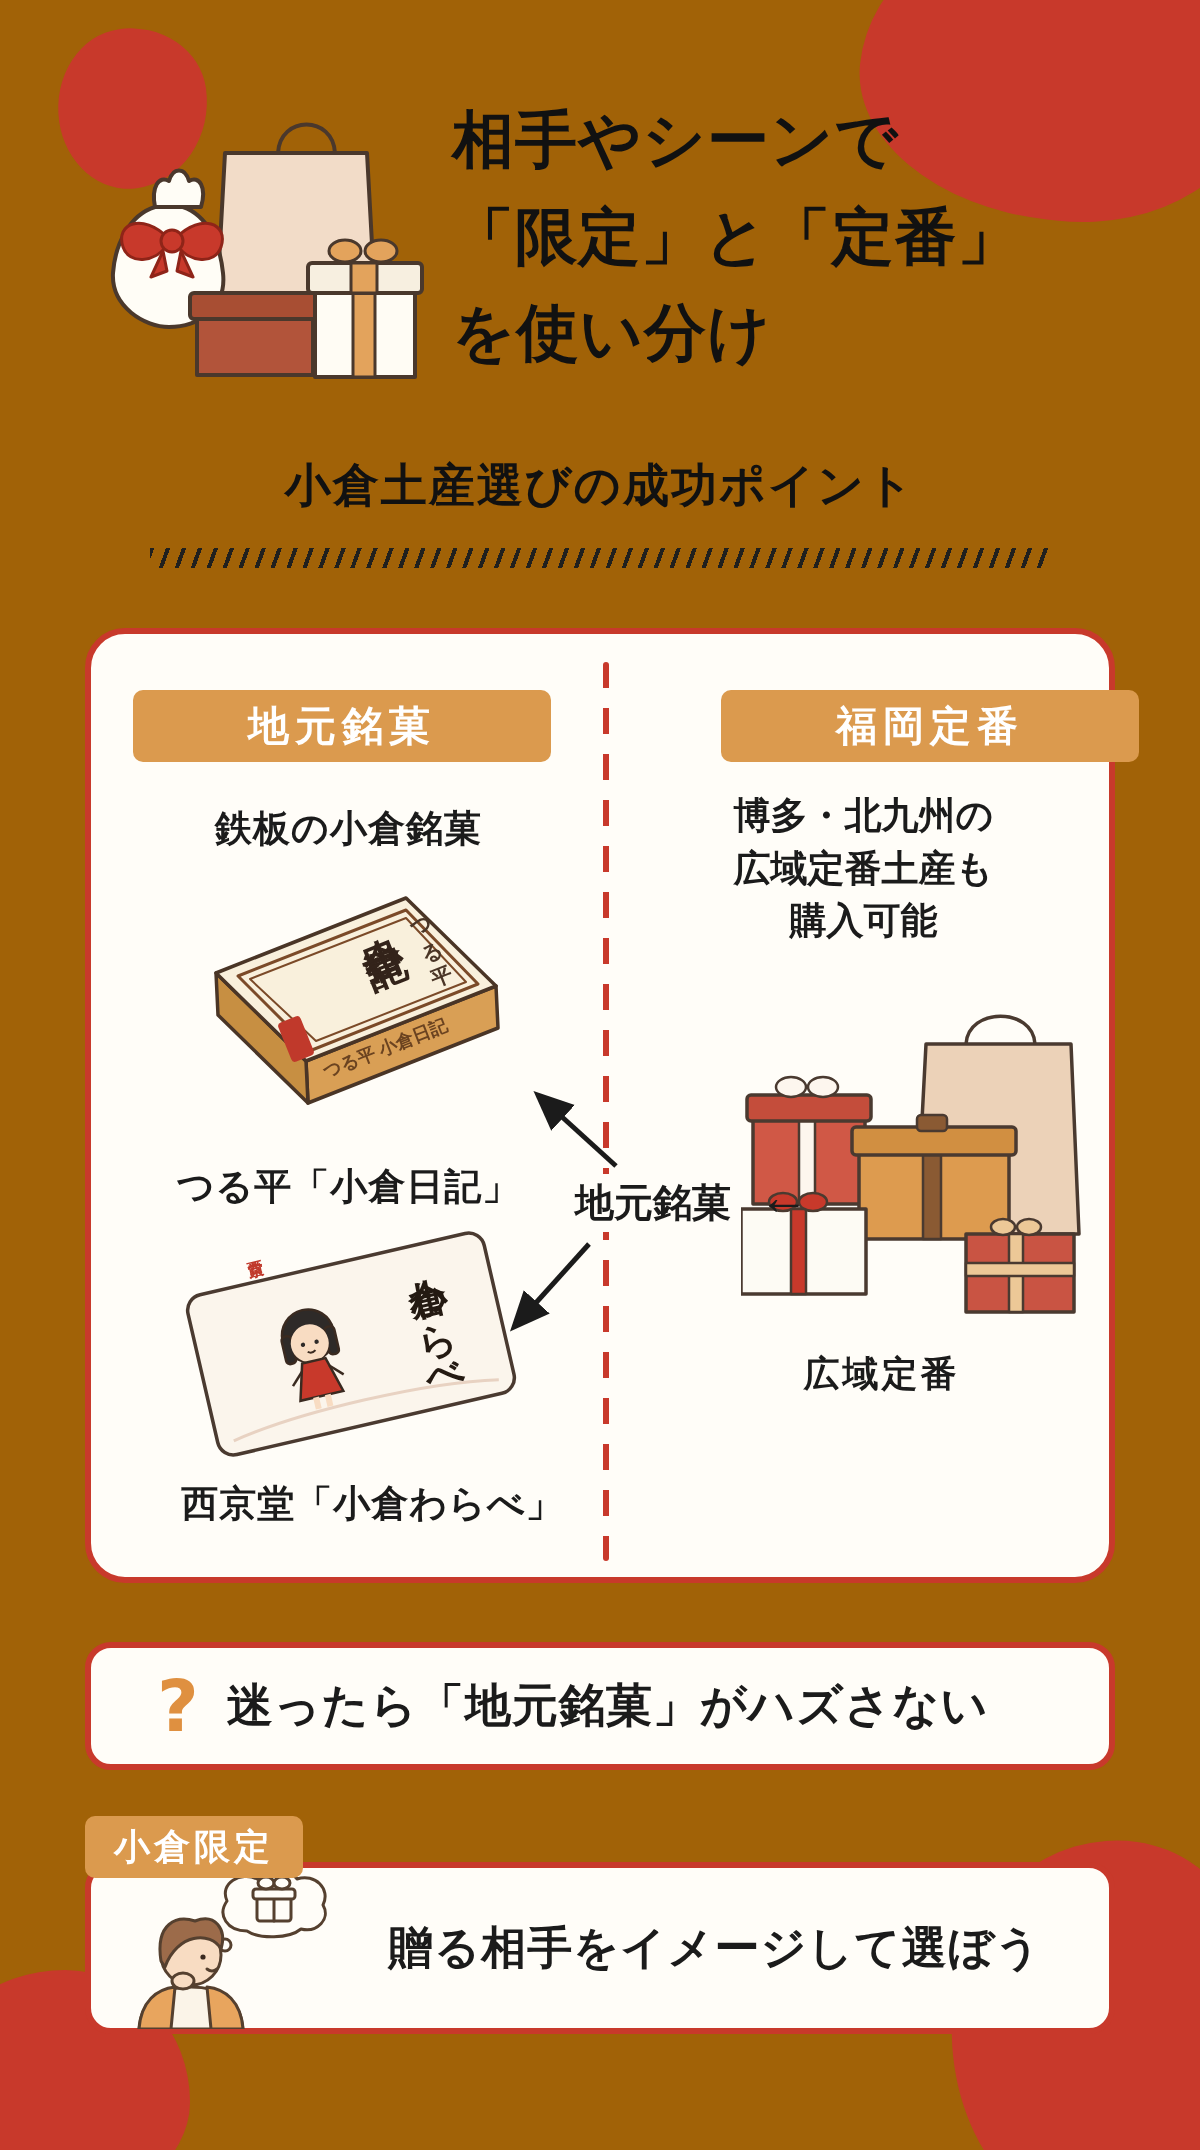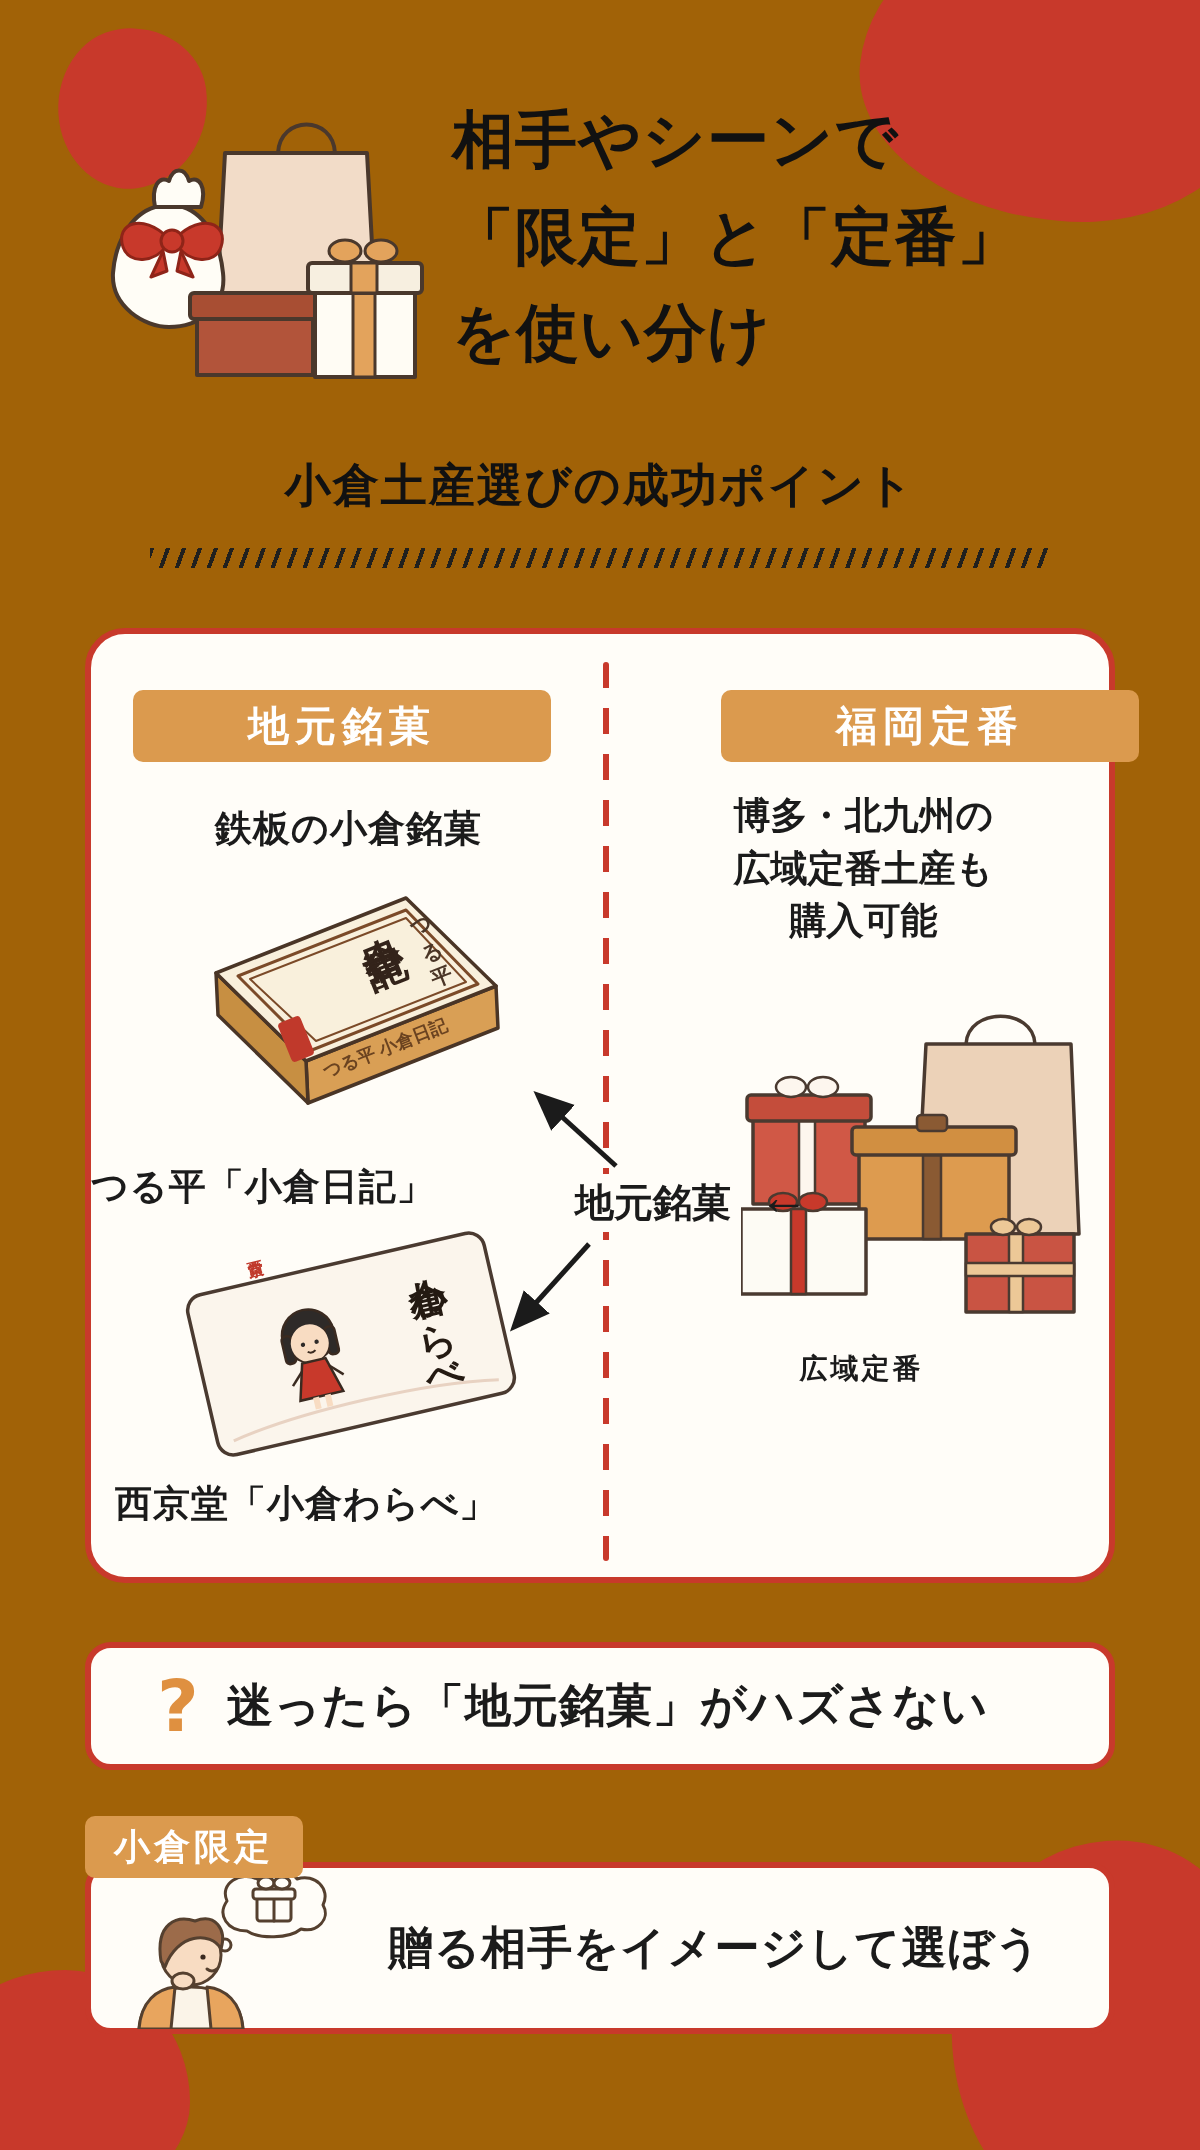--- a/index.html
+++ b/index.html
@@ -49,26 +49,26 @@
 
   .v-text{ position:absolute; writing-mode:vertical-rl; text-orientation:upright;
     font-weight:900; font-family:"Liberation Serif","DejaVu Serif",serif; line-height:1; }
   .p1-name{ left:178px; top:44px; font-size:40px; letter-spacing:3px; color:#33231a; transform:rotate(-22deg); }
   .p1-brand{ left:246px; top:40px; font-size:21px; color:#4a3526; transform:rotate(-22deg); }
   .p1-seal{ position:absolute; left:118px; top:152px; width:24px; height:42px;
     background:#c0392b; border-radius:4px; transform:rotate(-22deg); }
   .p2-name{ left:252px; top:34px; font-size:38px; letter-spacing:2px; color:#241a12; transform:rotate(-13deg); }
   .p2-seal{ left:82px; top:36px; font-size:15px; font-weight:700; color:#c0392b; transform:rotate(-13deg); }
 
-  .prod-label{ position:absolute; left:0; width:515px; text-align:left;
+  .prod-label{ position:absolute; left:0; width:515px; text-align:center;
     font-size:37px; font-weight:900; letter-spacing:1px; }
   .label1{ top:528px; }
   .label2{ top:845px;margin-left:24px; }
-  .caption-right{ position:absolute; left:513px; top:716px; width:515px; text-align:center;
-    font-size:28px; font-weight:900; letter-spacing:3px; }
+  .caption-right{ position:absolute; left:533px; top:716px; width:515px; text-align:center;
+    font-size:36px; font-weight:900; letter-spacing:3px; }
 
   .center-label{ position:absolute; left:476px; top:540px; z-index:3; background:#fffdf8;
     padding:2px 8px; font-size:39px; font-weight:900; }
   .left-arrow-char{ position:absolute; left:668px; top:534px; z-index:3;
     font-size:50px; font-weight:900; color:#1b1b1b; }
   .arrows{ position:absolute; left:0; top:0; width:1030px; height:955px; z-index:2; pointer-events:none; }
 
   .question-panel{ left:85px; top:1642px; width:1030px; height:128px; border-radius:26px;
     display:flex; align-items:center; padding-left:66px; }
   .q-icon{ font-size:72px; font-weight:900; color:#df9040; font-family:"DejaVu Sans",sans-serif; }

